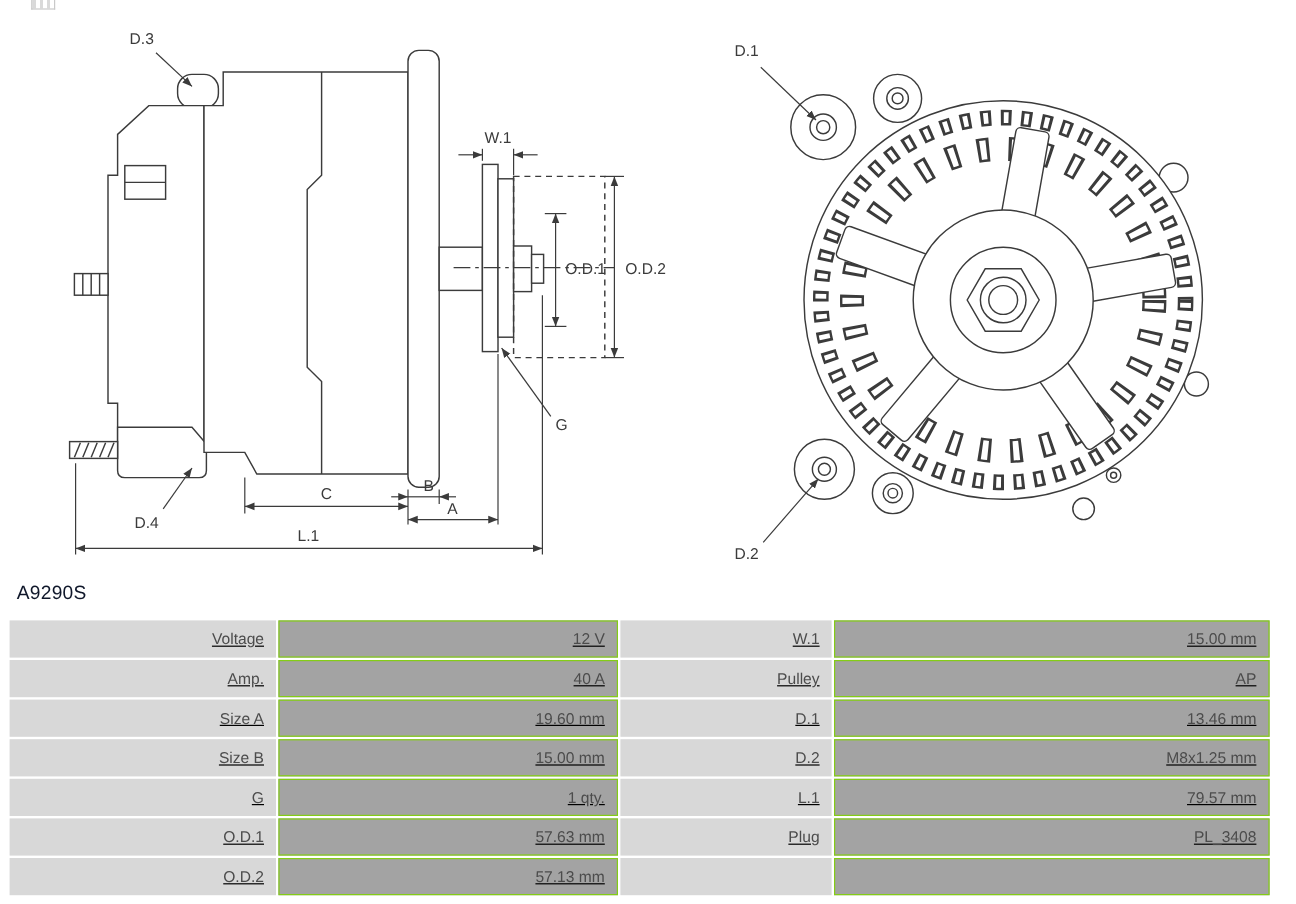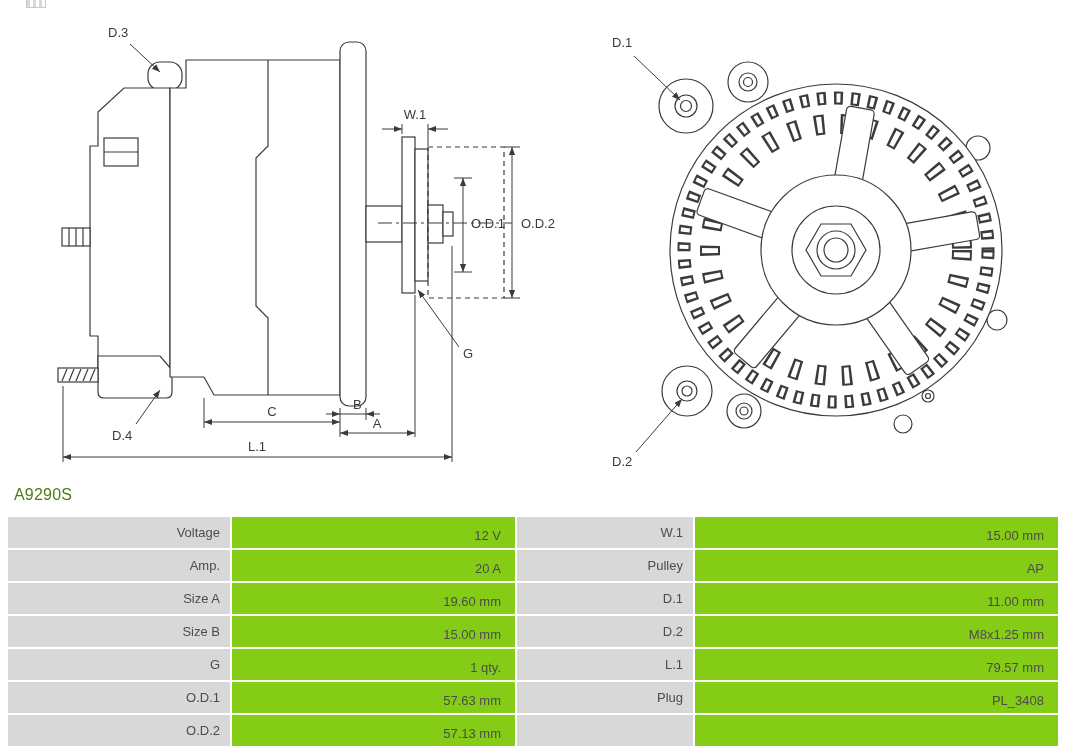--- a/index.html
+++ b/index.html
@@ -7,28 +7,28 @@
   .page{position:relative;width:1080px;height:753px;background:#ffffff;overflow:hidden;}
 
   
   .artifact{position:absolute;top:0;left:26px;width:18px;height:7px;border:1px solid #c9c9c9;border-top:none;background:repeating-linear-gradient(90deg,#d9d9d9 0 3px,#ffffff 3px 6px);}
 
   
   .diagram-wrap{position:absolute;top:0;left:0;width:1080px;height:480px;}
   svg text{fill:#3b3b3b;stroke:none;font-family:"Liberation Sans",sans-serif;font-size:13px;}
 
   
-  .part-number{position:absolute;top:486px;left:14px;font-size:16px;color:#4d7c0f;letter-spacing:.2px;}
-
-  
-  .spec-table{position:absolute;top:517px;left:8px;display:grid;grid-template-columns:222px 283px 176px 363px;gap:2px;}
+  .part-number{position:absolute;top:486px;left:14px;font-size:16px;color:#0f172a;letter-spacing:.2px;}
+
+  
+  .spec-table{position:absolute;top:517px;left:8px;display:grid;grid-template-columns:222px 283px 176px 363px;gap:2px;text-decoration:underline;}
   .spec-row{display:contents;}
   .cell{height:31px;line-height:31px;font-size:13px;color:#4c4c4c;text-align:right;padding:0 10px;box-sizing:border-box;white-space:nowrap;overflow:hidden;}
   .lbl{background:#d8d8d8;}
-  .val{background:#84cc16;border:4px solid #84cc16;line-height:29px;}
+  .val{background:#a3a3a3;border:1px solid #84cc16;line-height:29px;}
 </style>
 </head>
 <body>
 
 <div class="page">
 
   <div class="artifact"></div>
 
   <div class="diagram-wrap">
     <svg width="1080" height="480" viewBox="0 0 1080 480">
@@ -211,29 +211,29 @@
 
   <div class="spec-table">
     <div class="spec-row">
       <div class="cell lbl">Voltage</div>
       <div class="cell val">12 V</div>
       <div class="cell lbl">W.1</div>
       <div class="cell val">15.00 mm</div>
     </div>
     <div class="spec-row">
       <div class="cell lbl">Amp.</div>
-      <div class="cell val">20 A</div>
+      <div class="cell val">40 A</div>
       <div class="cell lbl">Pulley</div>
       <div class="cell val">AP</div>
     </div>
     <div class="spec-row">
       <div class="cell lbl">Size A</div>
       <div class="cell val">19.60 mm</div>
       <div class="cell lbl">D.1</div>
-      <div class="cell val">11.00 mm</div>
+      <div class="cell val">13.46 mm</div>
     </div>
     <div class="spec-row">
       <div class="cell lbl">Size B</div>
       <div class="cell val">15.00 mm</div>
       <div class="cell lbl">D.2</div>
       <div class="cell val">M8x1.25 mm</div>
     </div>
     <div class="spec-row">
       <div class="cell lbl">G</div>
       <div class="cell val">1 qty.</div>

